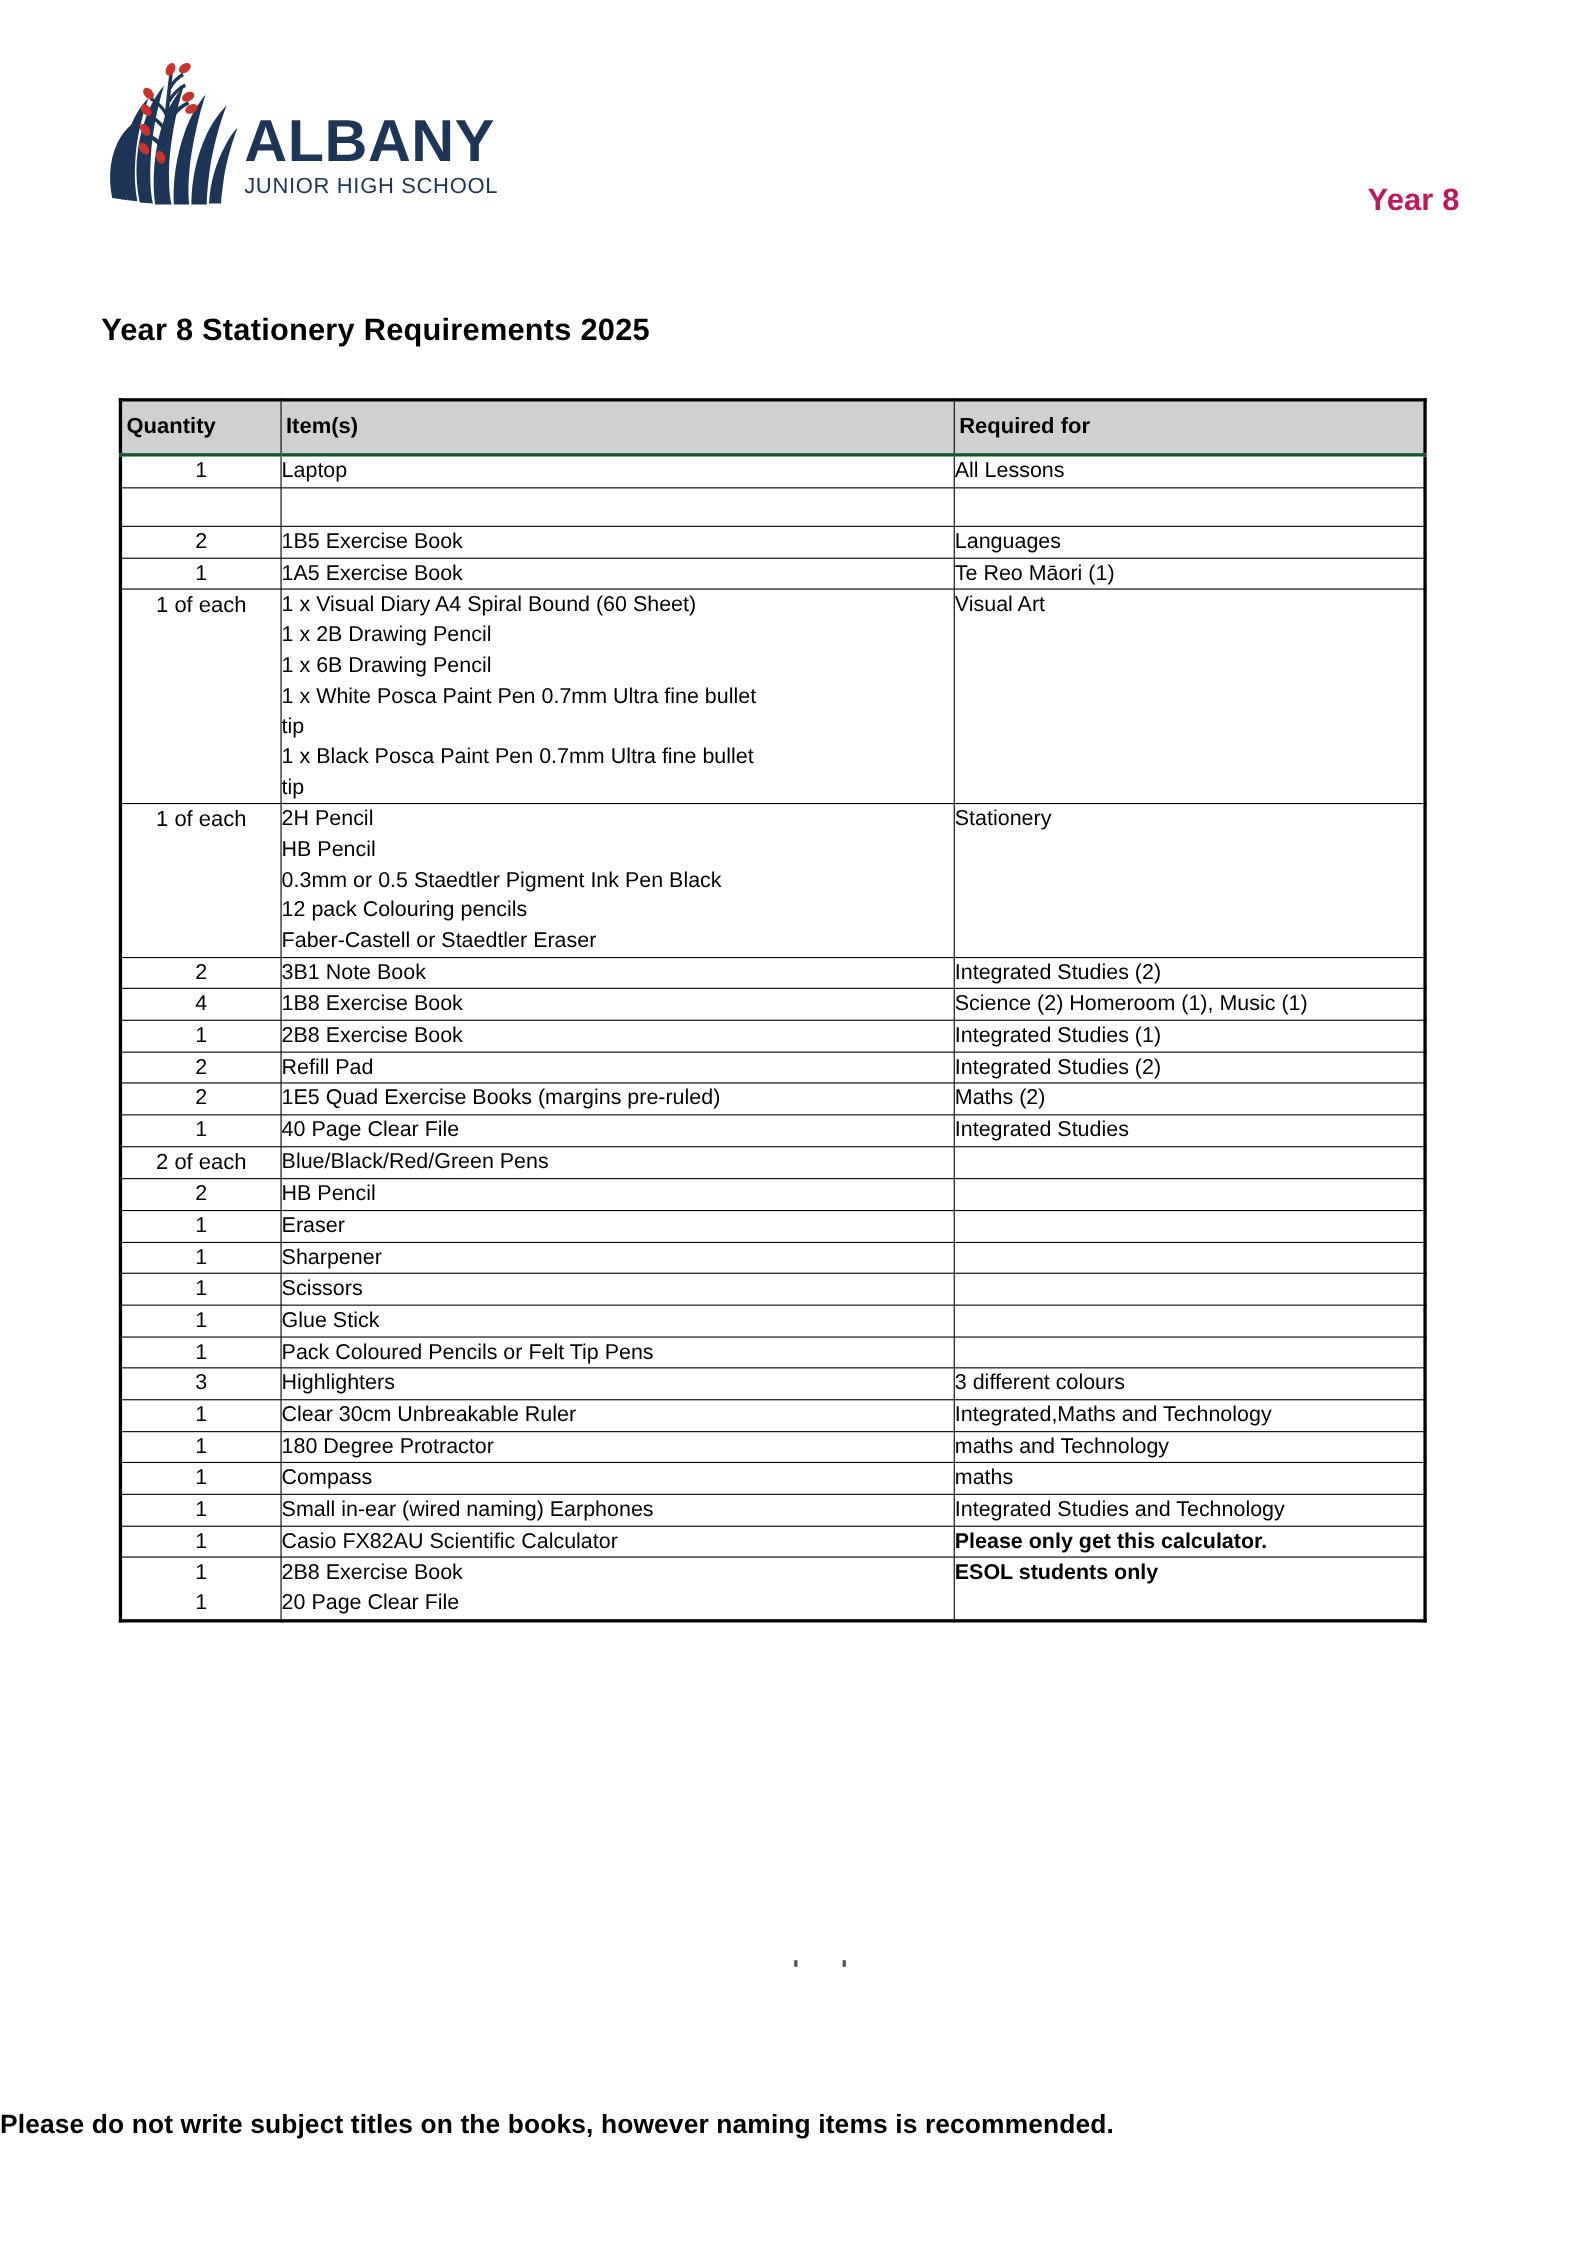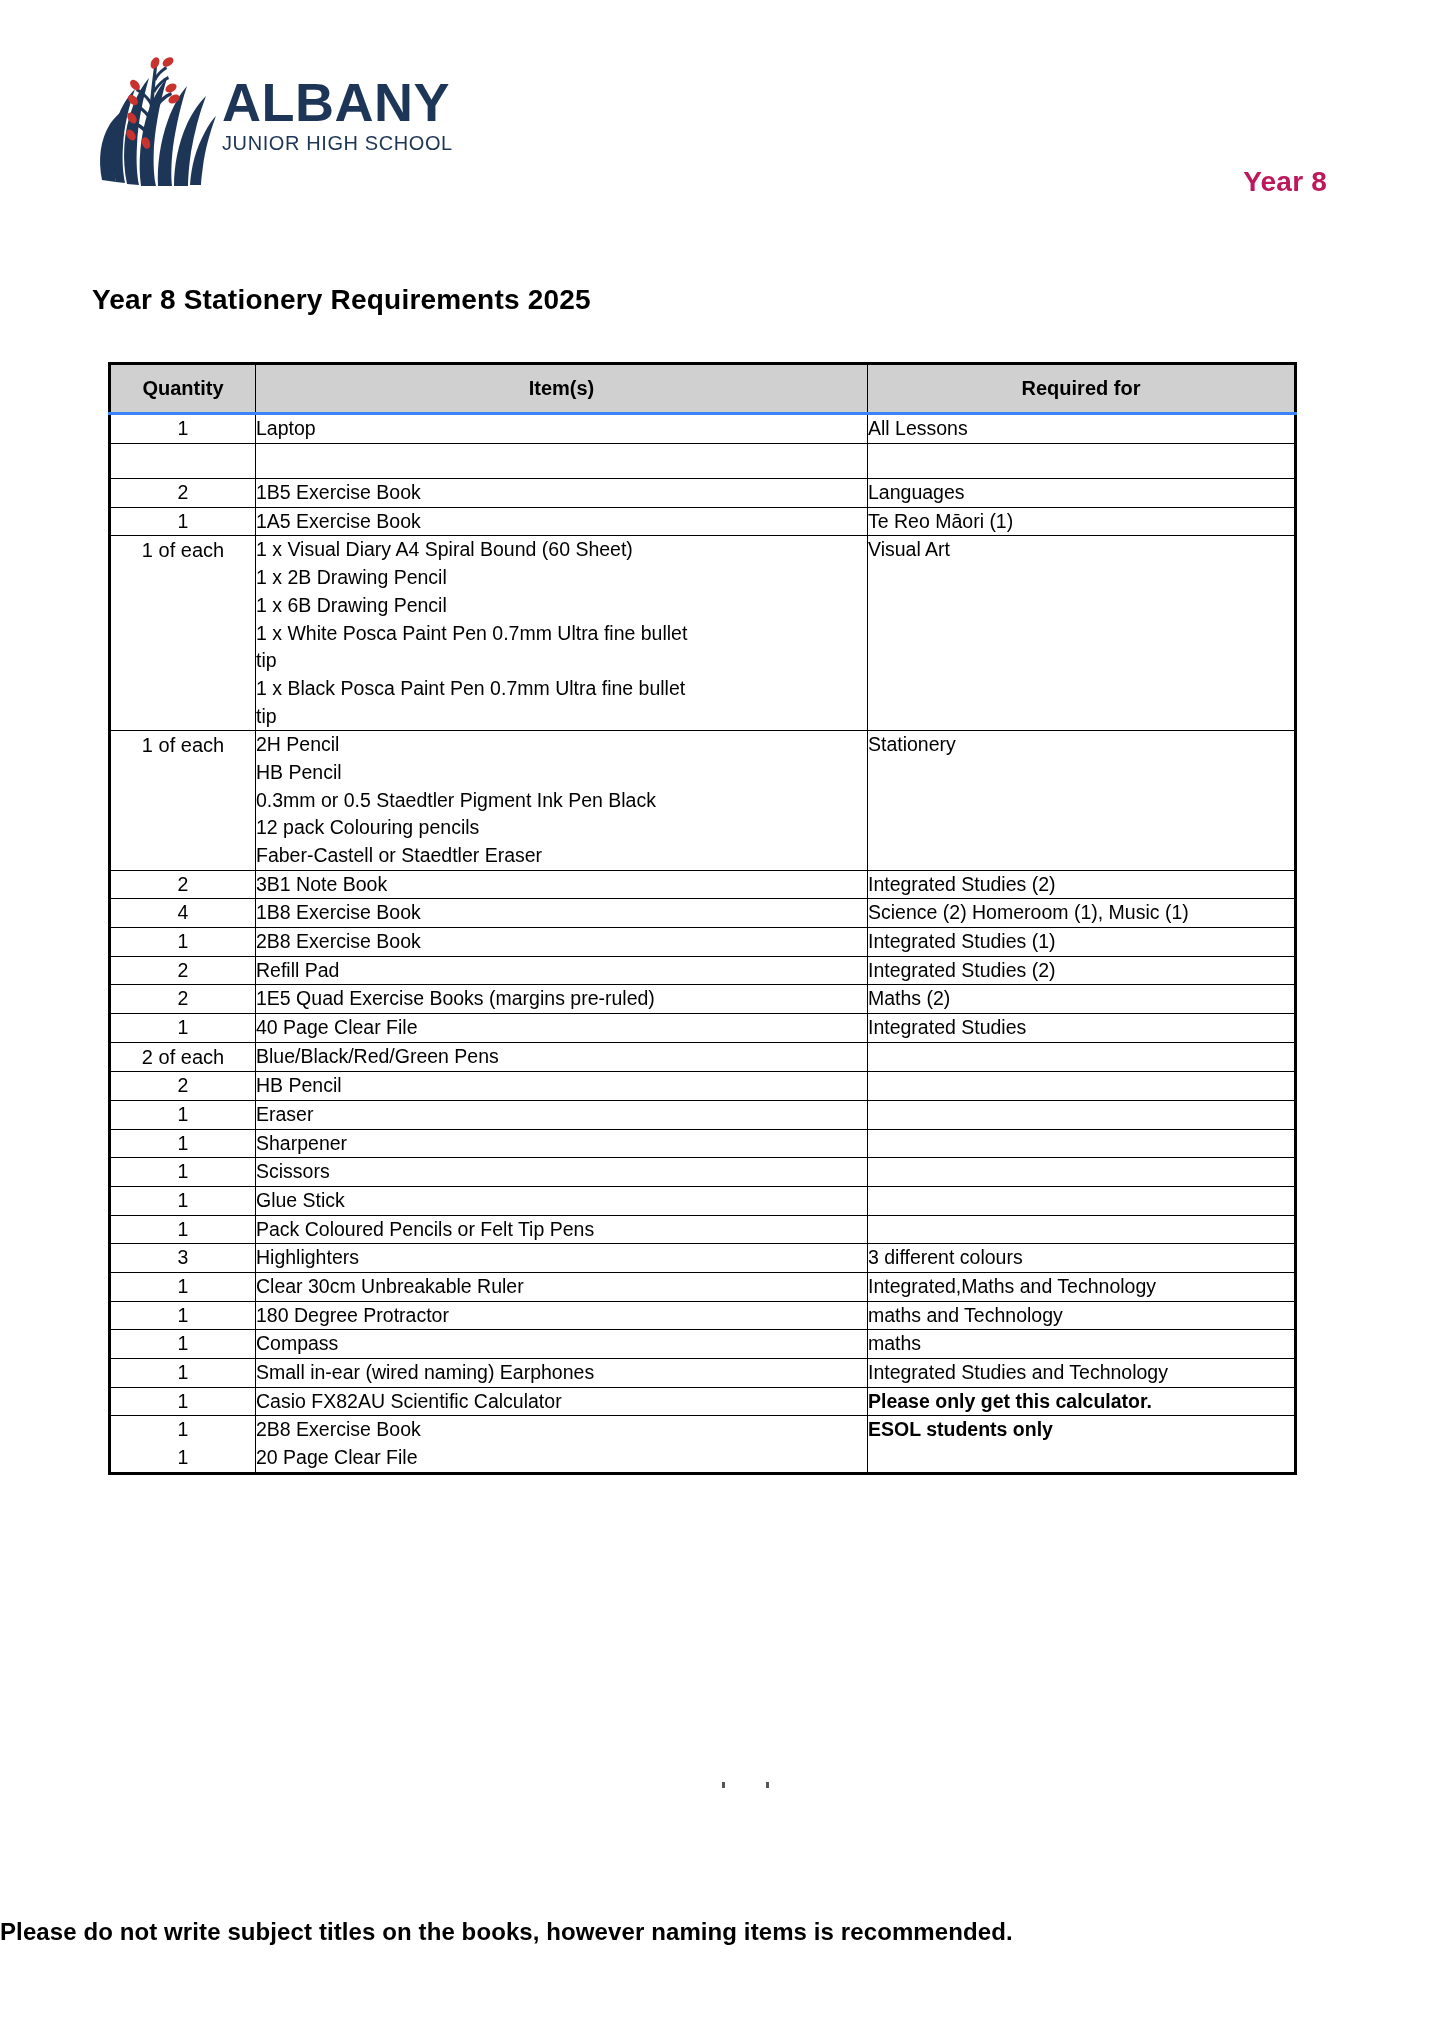--- a/index.html
+++ b/index.html
@@ -29,21 +29,21 @@
     left: 0;
     right: 0;
     height: 190px;
   }
 
   .logo-block {
     position: absolute;
     left: 88px;
     top: 8px;
     display: flex;
-    align-items: center;
+    align-items: flex-end;
     gap: 6px;
   }
 
   .logo-mark {
     width: 128px;
     height: 140px;
     flex: 0 0 auto;
   }
 
   .logo-text {
@@ -111,24 +111,24 @@
     padding: 0;
     vertical-align: top;
     font-size: 19.5px;
     line-height: 1.42;
     font-weight: normal;
   }
 
   table.req thead th {
     background: #d0d0d0;
     font-weight: bold;
-    text-align: center;
+    text-align: left;
     font-size: 20px;
     padding: 9px 4px 10px 4px;
-    border-bottom: 3px solid #3b82f6;
+    border-bottom: 3px solid #14532d;
   }
 
   td.qty {
     text-align: center;
     padding: 6px 6px 7px 6px;
   }
   td.qty.small {
     font-size: 20px;
   }
   td.item {

